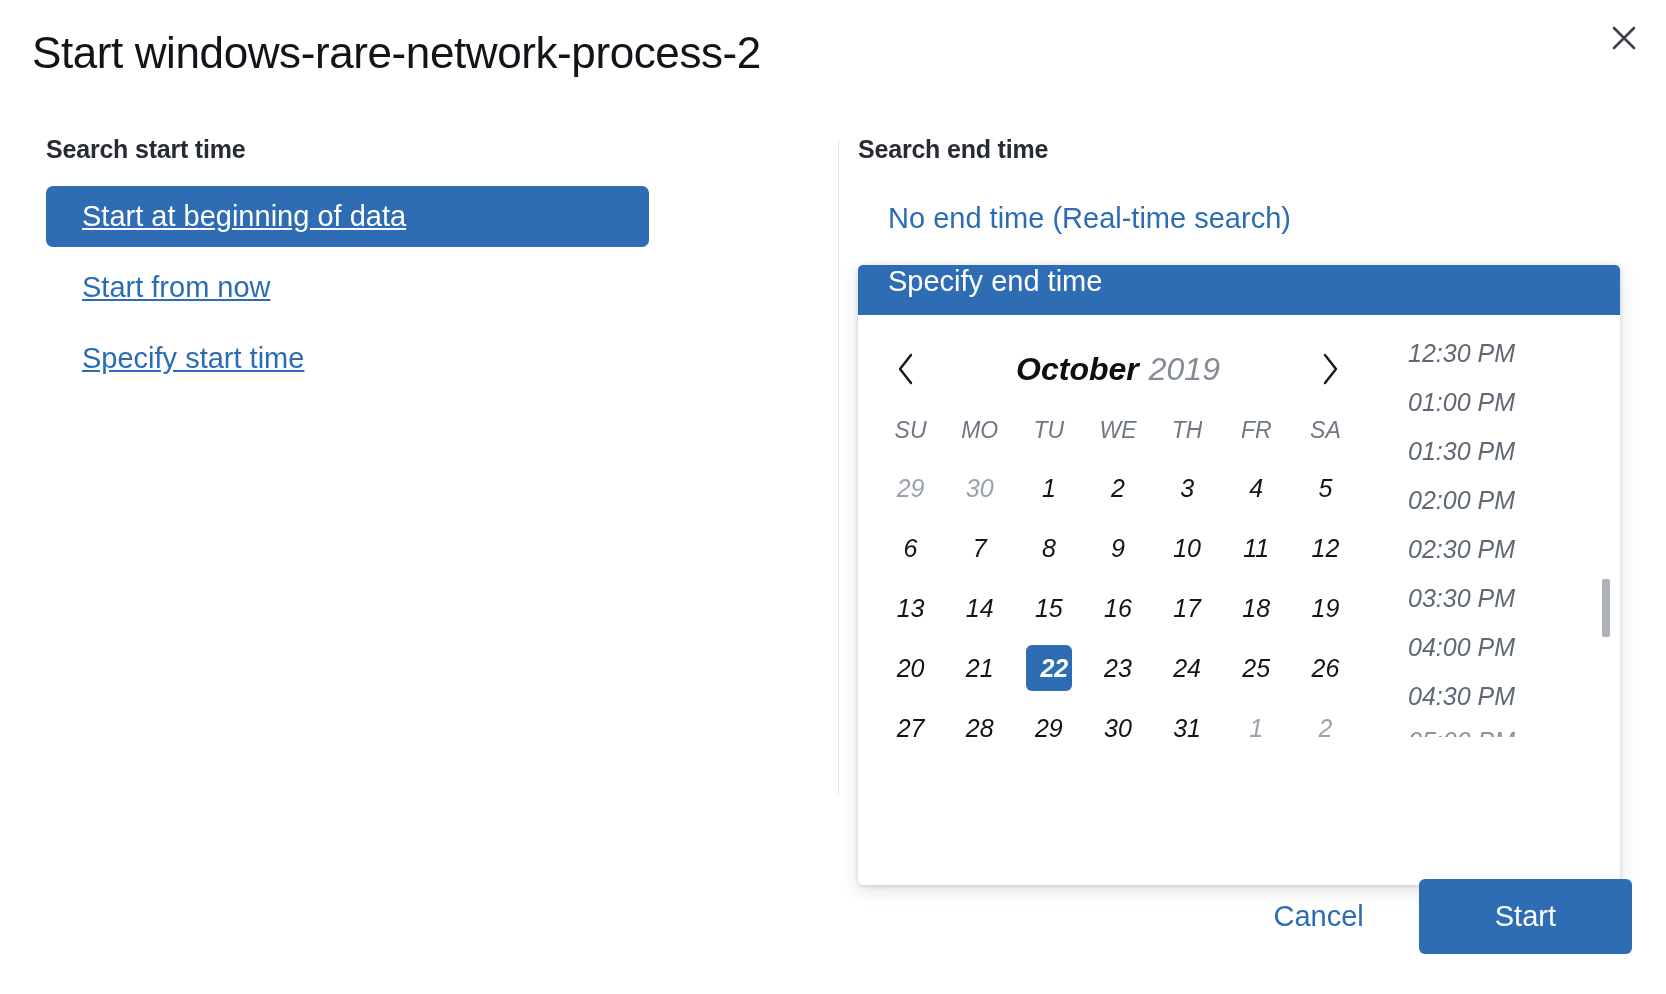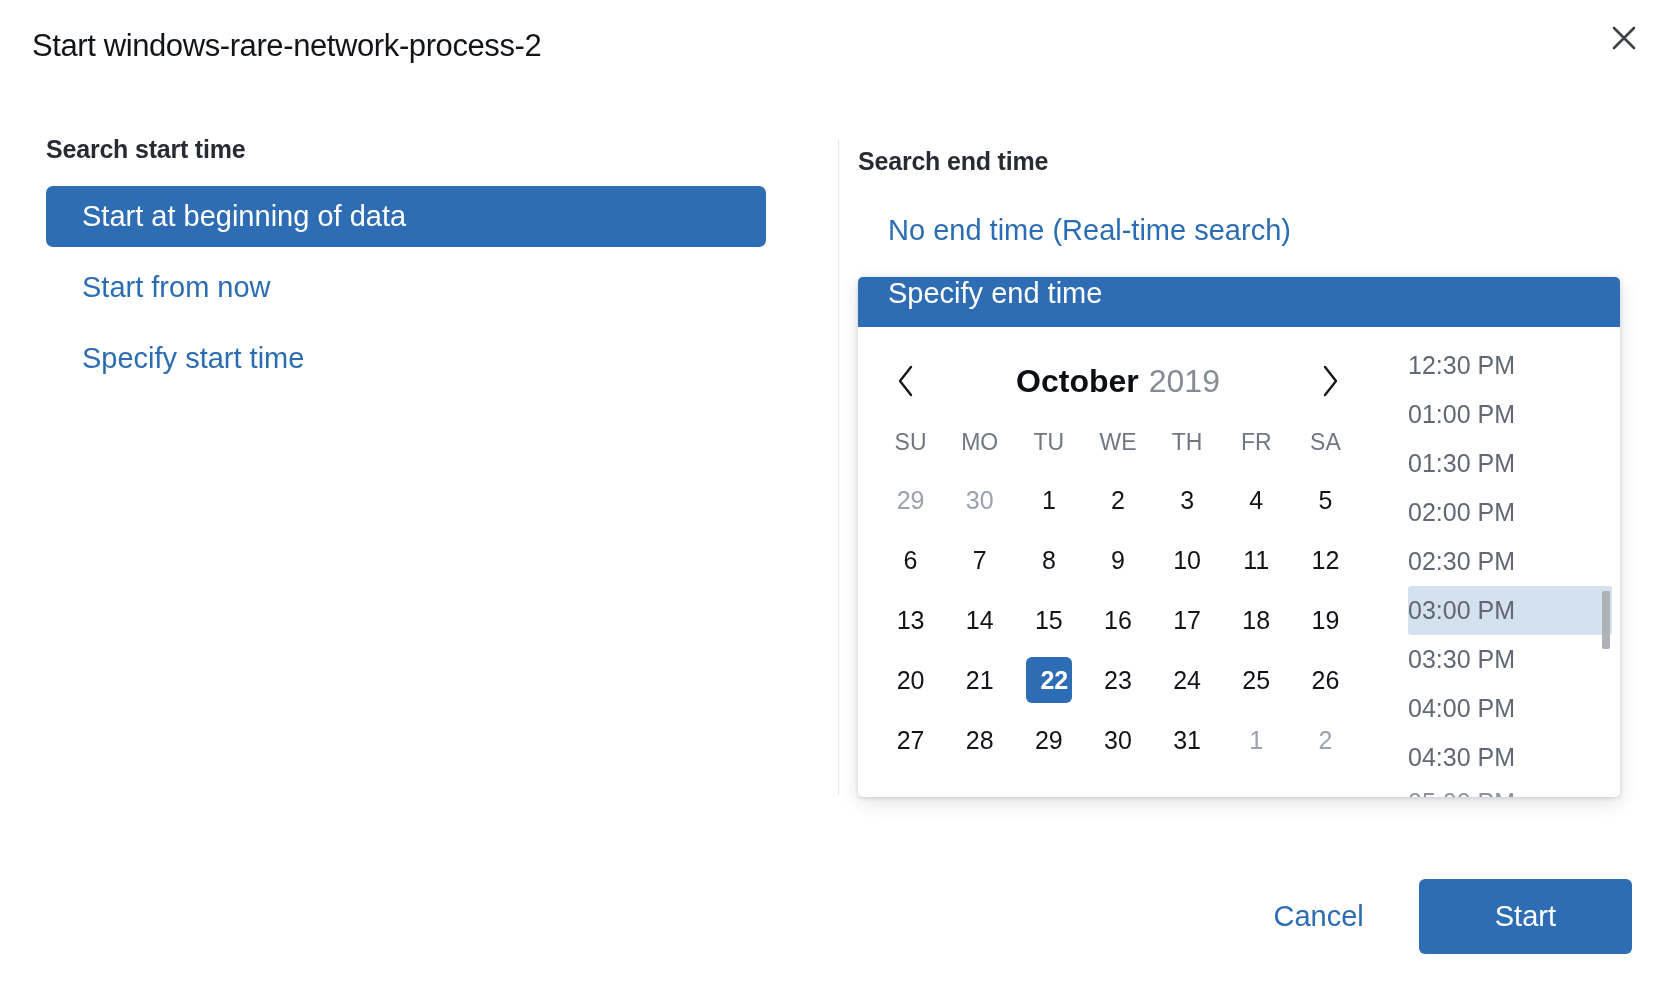--- a/index.html
+++ b/index.html
@@ -25,21 +25,21 @@
     display: flex; align-items: center; justify-content: center;
     cursor: pointer;
     color: #3c4049;
   }
   .close-btn svg { display: block; }
 
   
   .dialog-title {
     position: absolute;
     left: 32px; top: 28px;
-    font-size: 31px;
+    font-size: 44px;
     font-weight: 400;
     letter-spacing: -0.4px;
     color: #111418;
     white-space: nowrap;
   }
 
   
   .body {
     position: absolute;
     left: 0; top: 135px;
@@ -52,21 +52,21 @@
     width: 740px;
   }
   .divider {
     position: absolute;
     left: 838px; top: 5px;
     width: 1px; height: 655px;
     background: #e2e5ea;
   }
   .col-right {
     position: absolute;
-    left: 858px; top: 12px;
+    left: 858px; top: 0;
     width: 760px;
   }
   .section-label {
     font-size: 25px;
     font-weight: 700;
     color: #272b33;
     margin-bottom: 22px;
     letter-spacing: -0.2px;
   }
   .col-right .section-label { margin-left: 0; }
@@ -74,21 +74,21 @@
   .opt {
     display: block;
     font-size: 29px;
     color: #2b6cb3;
     line-height: 1.0;
     padding: 16px 0 16px 36px;
     border-radius: 7px;
     cursor: pointer;
     white-space: nowrap;
   }
-  .col-left .opt { width: 720px; }
+  .col-left .opt { width: 603px; text-decoration: underline; }
   .opt.selected {
     background: #2e6db4;
     color: #ffffff;
   }
   .opt.plain { padding-left: 36px; }
   .col-left .opt.plain { margin-top: 10px; }
 
   
   .endtime-opt {
     display: block;
@@ -112,22 +112,23 @@
   .picker-header {
     background: #2e6db4;
     color: #ffffff;
     font-size: 29px;
     padding: 0 0 17px 30px;
     cursor: pointer;
     white-space: nowrap;
   }
   .picker-body {
     display: flex;
-    height: 470px;
+    height: 570px;
     position: relative;
+    font-style: italic;
   }
   .cal {
     width: 520px;
     padding: 18px 18px 0 18px;
   }
   .cal-nav {
     display: flex;
     align-items: center;
     height: 72px;
     padding: 0 8px;
@@ -370,21 +371,20 @@
             </table>
           </div>
 
           <div class="time-list">
             <div id="time-items">
                 <div class="time-item">12:30 PM</div>
                 <div class="time-item">01:00 PM</div>
                 <div class="time-item">01:30 PM</div>
                 <div class="time-item">02:00 PM</div>
                 <div class="time-item">02:30 PM</div>
-                <div class="time-item highlight">03:00 PM</div>
                 <div class="time-item">03:30 PM</div>
                 <div class="time-item">04:00 PM</div>
                 <div class="time-item">04:30 PM</div>
                 <div class="time-item clipped">05:00 PM</div>
               </div>
             <div class="scrollbar-track">
               <div class="scrollbar-thumb"></div>
             </div>
           </div>
 

